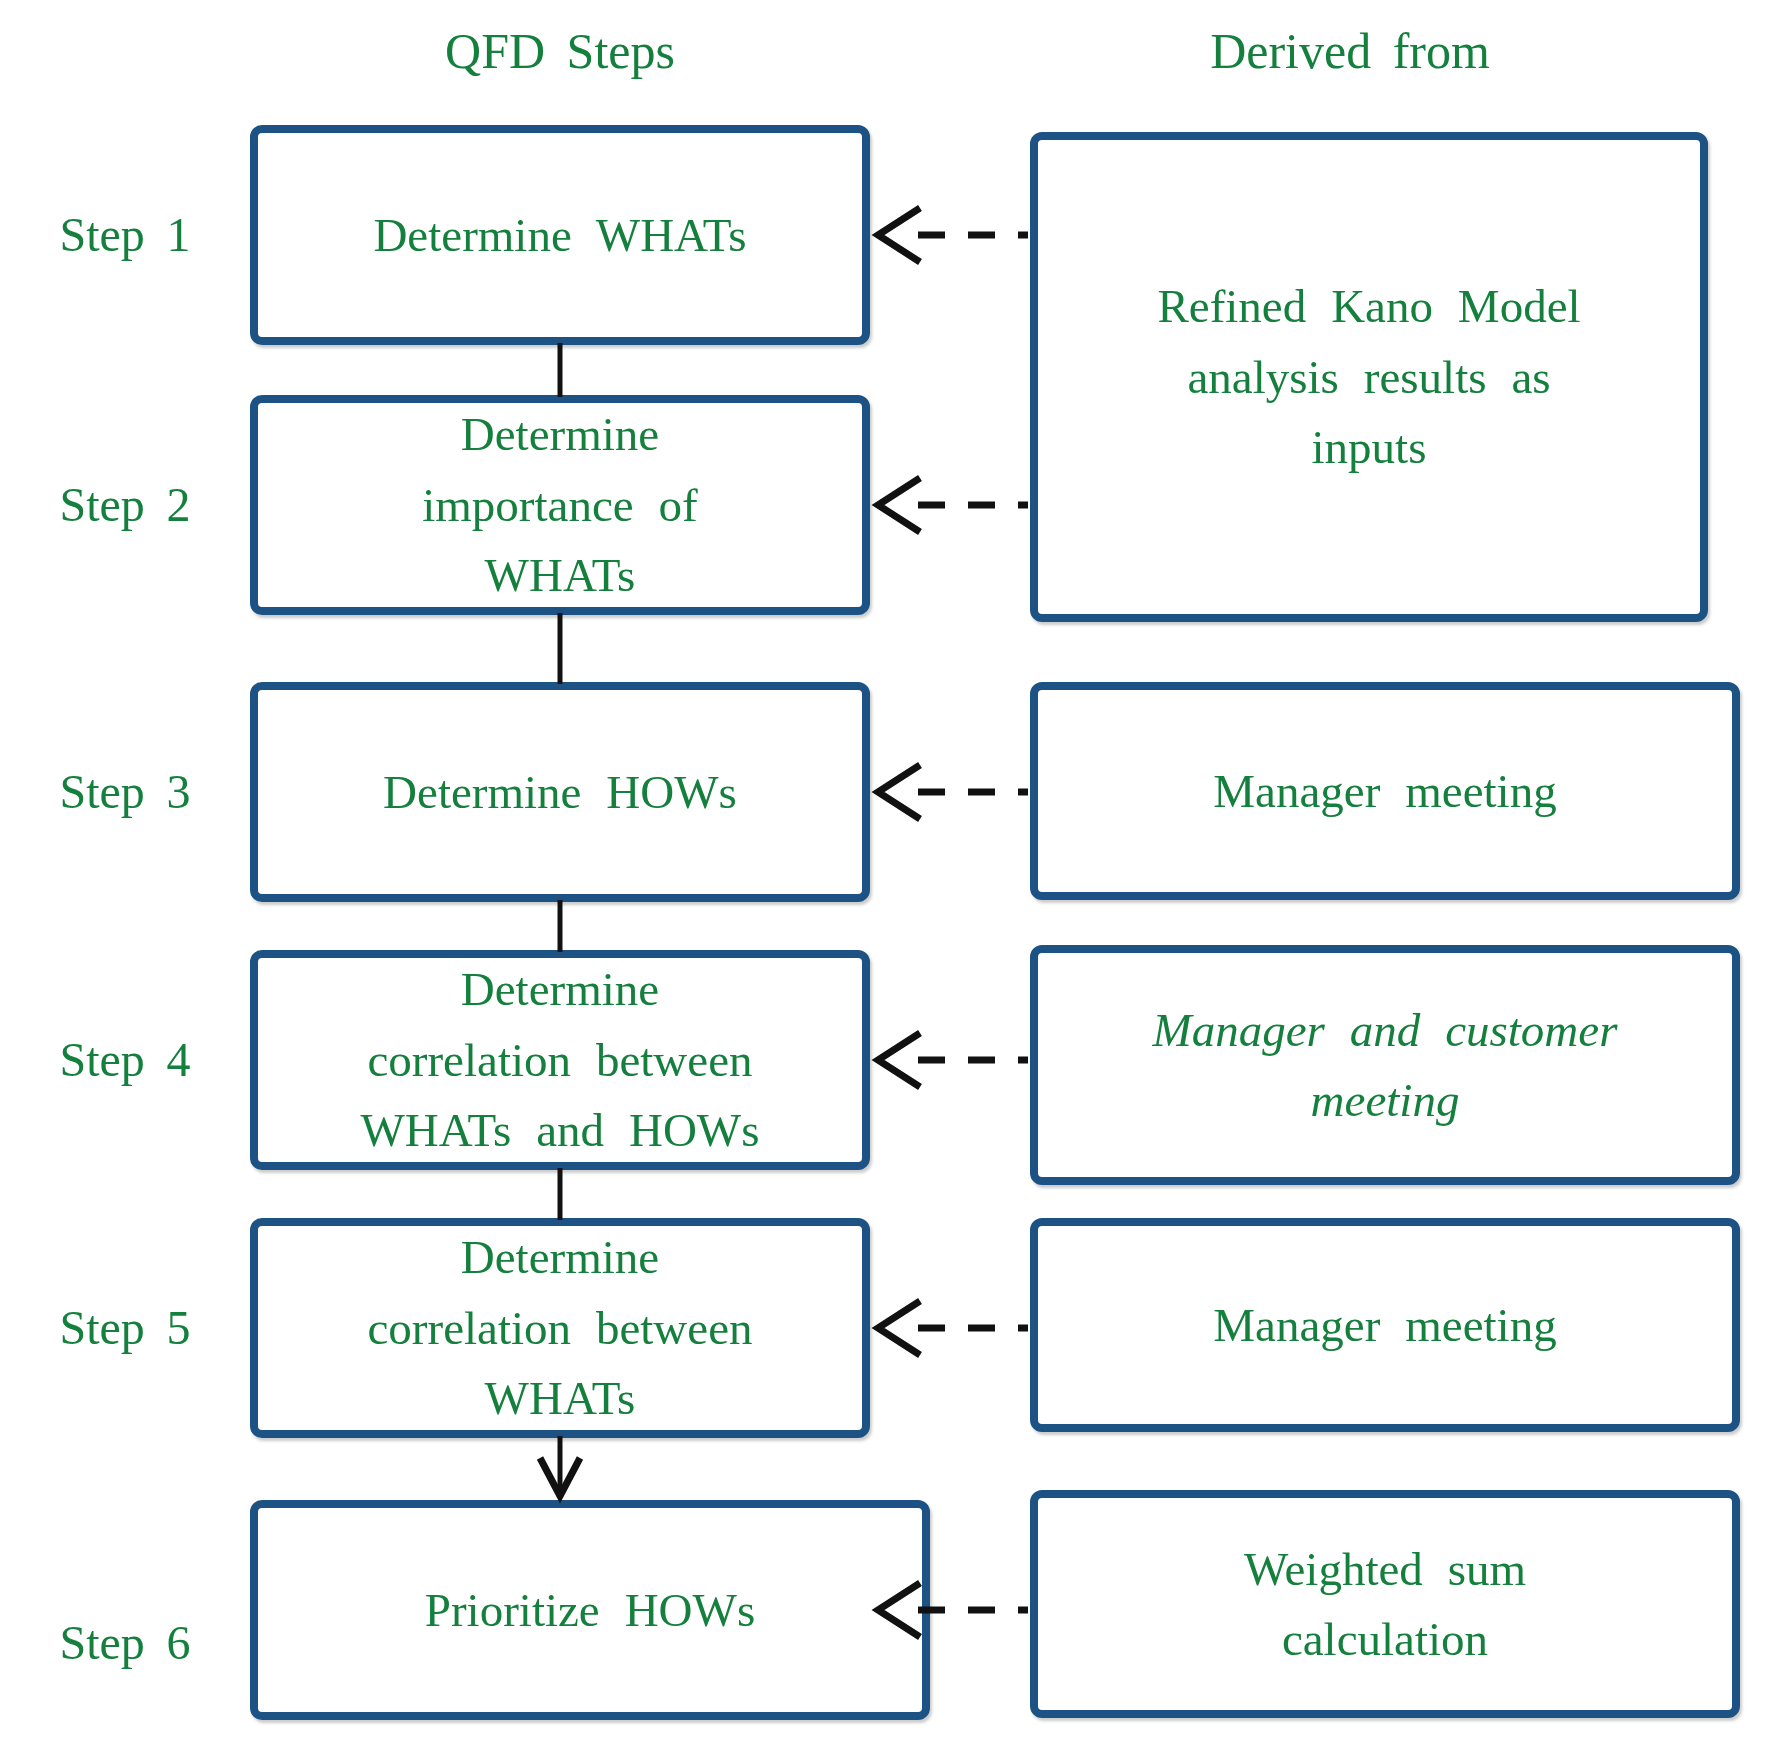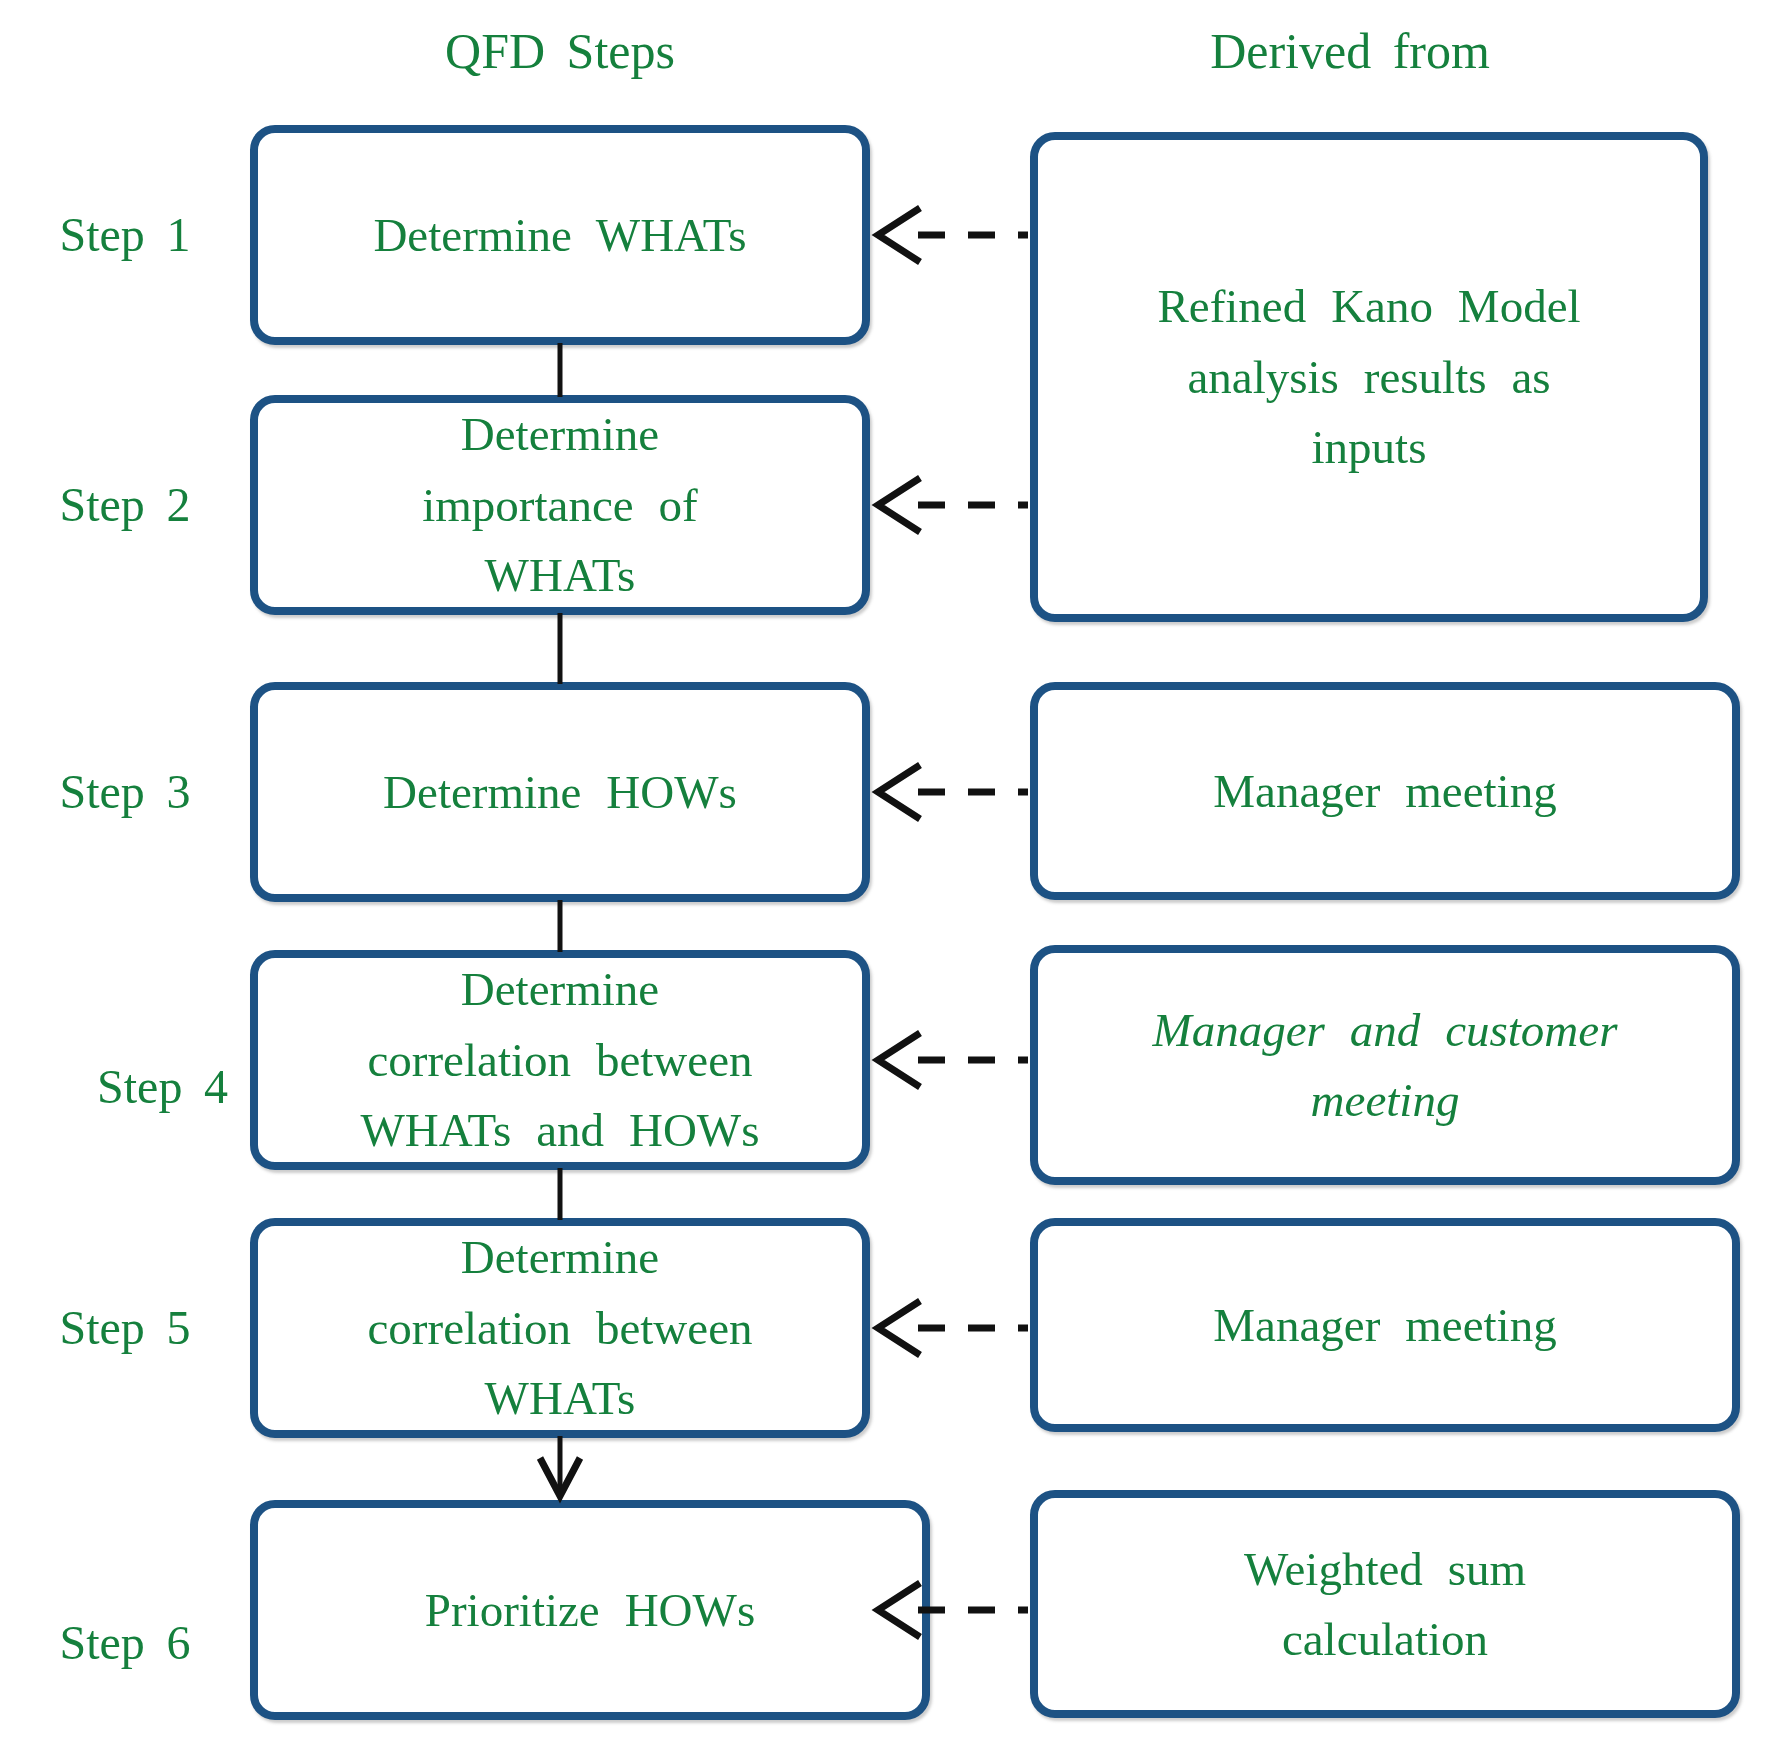--- a/index.html
+++ b/index.html
@@ -19,21 +19,21 @@
     top: 22px;
     font-size: 50px;
     text-align: center;
     font-weight: 400;
     word-spacing: 0.18em;
   }
   .box {
     position: absolute;
     box-sizing: border-box;
     border: 8px solid var(--border);
-    border-radius: 25px;
+    border-radius: 12px;
     background: #ffffff;
     display: flex;
     align-items: center;
     justify-content: center;
     text-align: center;
     box-shadow: 2px 3px 3px rgba(110,110,110,0.35);
   }
   .box-text {
     font-size: 47px;
     line-height: 1.5;
@@ -66,21 +66,21 @@
 <body>
 
 <div class="canvas" style="--border: #1d5284; --arrow: #111111; color: #15803d; background: rgb(255, 255, 255);">
 
   <div class="col-header" style="left:250px; width:620px;">QFD Steps</div>
   <div class="col-header" style="left:1000px; width:700px;">Derived from</div>
 
   <div class="step-label" style="top:200px;">Step 1</div>
   <div class="step-label" style="top:470px;">Step 2</div>
   <div class="step-label" style="top:757px;">Step 3</div>
-  <div class="step-label" style="top:1052px;text-align:right;">Step 4</div>
+  <div class="step-label" style="top:1025px;">Step 4</div>
   <div class="step-label" style="top:1293px;">Step 5</div>
   <div class="step-label" style="top:1575px;margin-top:33px;">Step 6</div>
 
   <div class="box" style="left:250px; top:125px;  width:620px; height:220px;">
     <span class="box-text">Determine WHATs</span>
   </div>
   <div class="box" style="left:250px; top:395px;  width:620px; height:220px;">
     <span class="box-text">Determine
 importance of
 WHATs</span>

